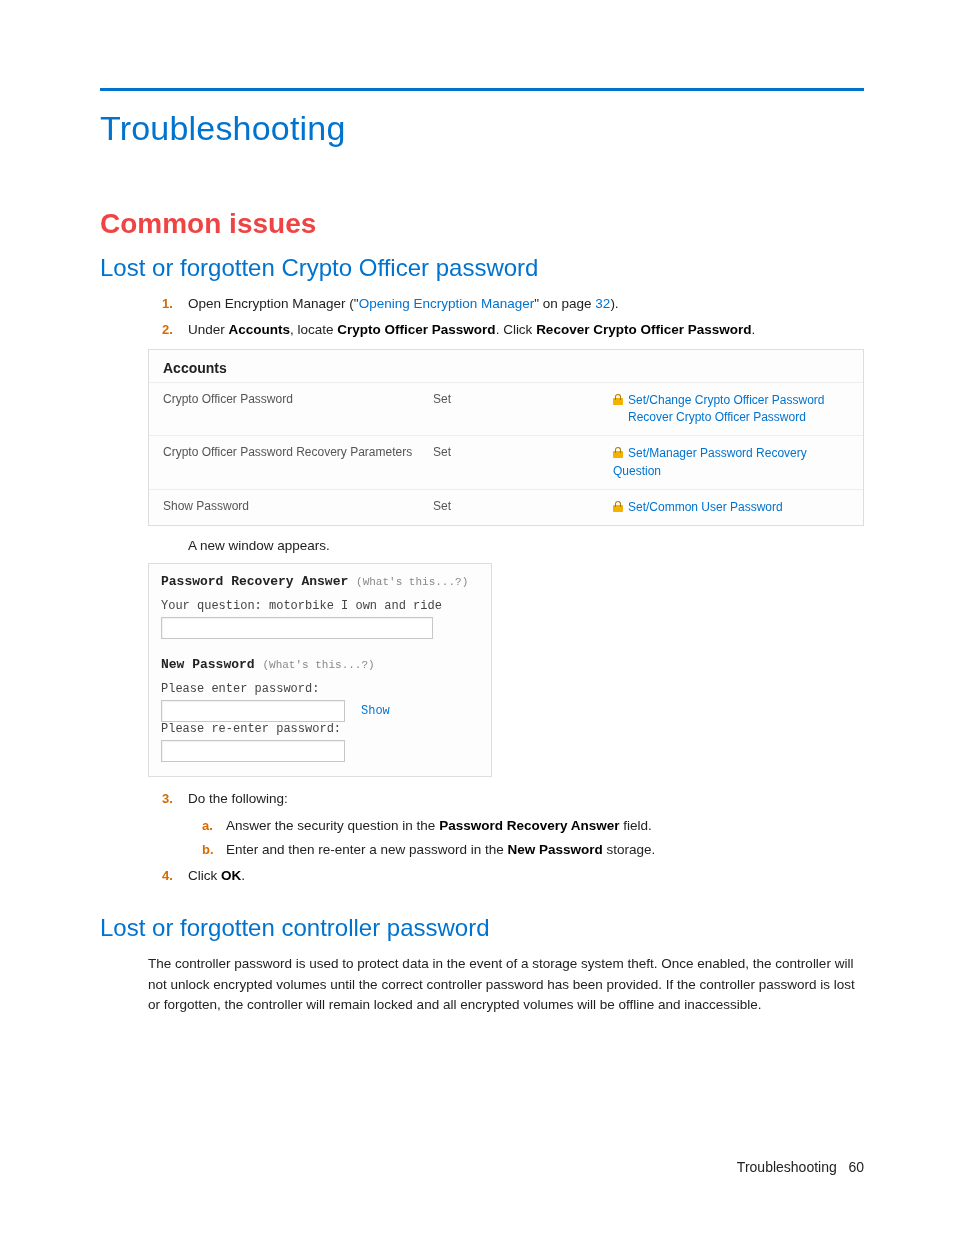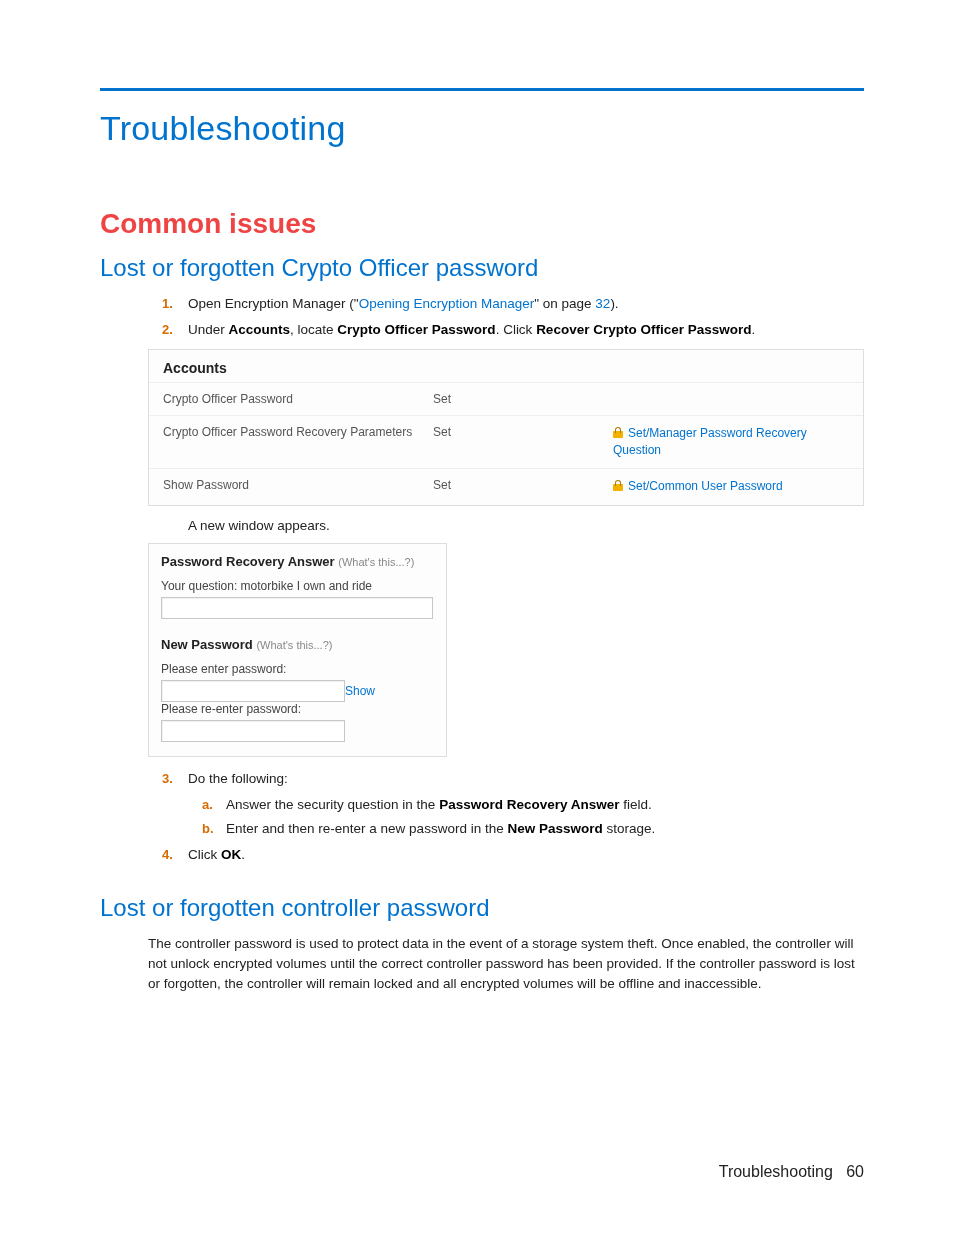--- a/index.html
+++ b/index.html
@@ -48,39 +48,39 @@
   }
   .lock-icon::after {
     content: ""; position: absolute; top: 0; left: 2px; width: 4px; height: 5px;
     border: 1.2px solid #b07c00; border-bottom: none; border-radius: 3px 3px 0 0;
   }
 
   .between-text { font-size: 13.5px; color: #222; margin: 10px 0 10px 40px; }
 
   
   .recovery-panel {
-    border: 1px solid #ddd; background: #fdfdfd; width: 299px;
-    font-family: Liberation Sans, sans-serif; padding: 10px 12px 14px; margin: 0 0 12px;
+    border: 1px solid #ddd; background: #fdfdfd; width: 344px;
+    font-family: Liberation Mono, monospace; padding: 10px 12px 14px; margin: 0 0 12px;
   }
   .panel-head { font-size: 13px; font-weight: bold; color: #222; margin-bottom: 10px; }
   .panel-head .whats { font-weight: normal; color: #888; font-size: 11px; }
   .field-label { font-size: 12px; color: #444; margin: 0 0 4px; }
   .textbox {
     border: 1px solid #c7c7c7; height: 22px; background: #fff;
     box-shadow: inset 1px 1px 1px rgba(0,0,0,0.06);
   }
   .tb-full { width: 272px; }
   .tb-mid { width: 184px; }
-  .pw-row { display: flex; align-items: center; }
+  .pw-row { display: flex; align-items: center; gap: 16px; }
   .show-link { color: #0073cf; font-size: 12px; }
   .panel-sep { height: 18px; }
 
   .para { font-size: 13.5px; color: #222; line-height: 1.5; margin-top: 8px; }
 
-  .footer { position: absolute; bottom: 54px; right: 90px; font-size: 16px; color: #222; }
+  .footer { position: absolute; bottom: 60px; right: 90px; font-size: 14px; color: #222; }
 </style>
 </head>
 <body>
 
 <div class="top-rule"></div>
 <div class="h1">Troubleshooting</div>
 
 <div class="h2">Common issues</div>
 <div class="h3">Lost or forgotten Crypto Officer password</div>
 
@@ -94,20 +94,24 @@
       <span class="num">2.</span>
       <span>Under </span><b>Accounts</b><span>, locate </span><b>Crypto Officer Password</b><span>. Click </span><b>Recover Crypto Officer Password</b><span>.</span>
     </li>
   </ol>
 
   <div class="accounts-panel">
     <div class="accounts-title">Accounts</div>
     <div class="acct-row">
       <div class="acct-name">Crypto Officer Password</div>
       <div class="acct-status">Set</div>
+      <div class="acct-actions">
+        <span class="acct-link"><span class="lock-icon"></span><span>Set/Change Crypto Officer Password</span></span>
+        <span class="acct-link" style="padding-left:15px">Recover Crypto Officer Password</span>
+      </div>
     </div>
     <div class="acct-row">
       <div class="acct-name">Crypto Officer Password Recovery Parameters</div>
       <div class="acct-status">Set</div>
       <div class="acct-actions">
         <span class="acct-link"><span class="lock-icon"></span><span>Set/Manager Password Recovery Question</span></span>
       </div>
     </div>
     <div class="acct-row">
       <div class="acct-name">Show Password</div>

